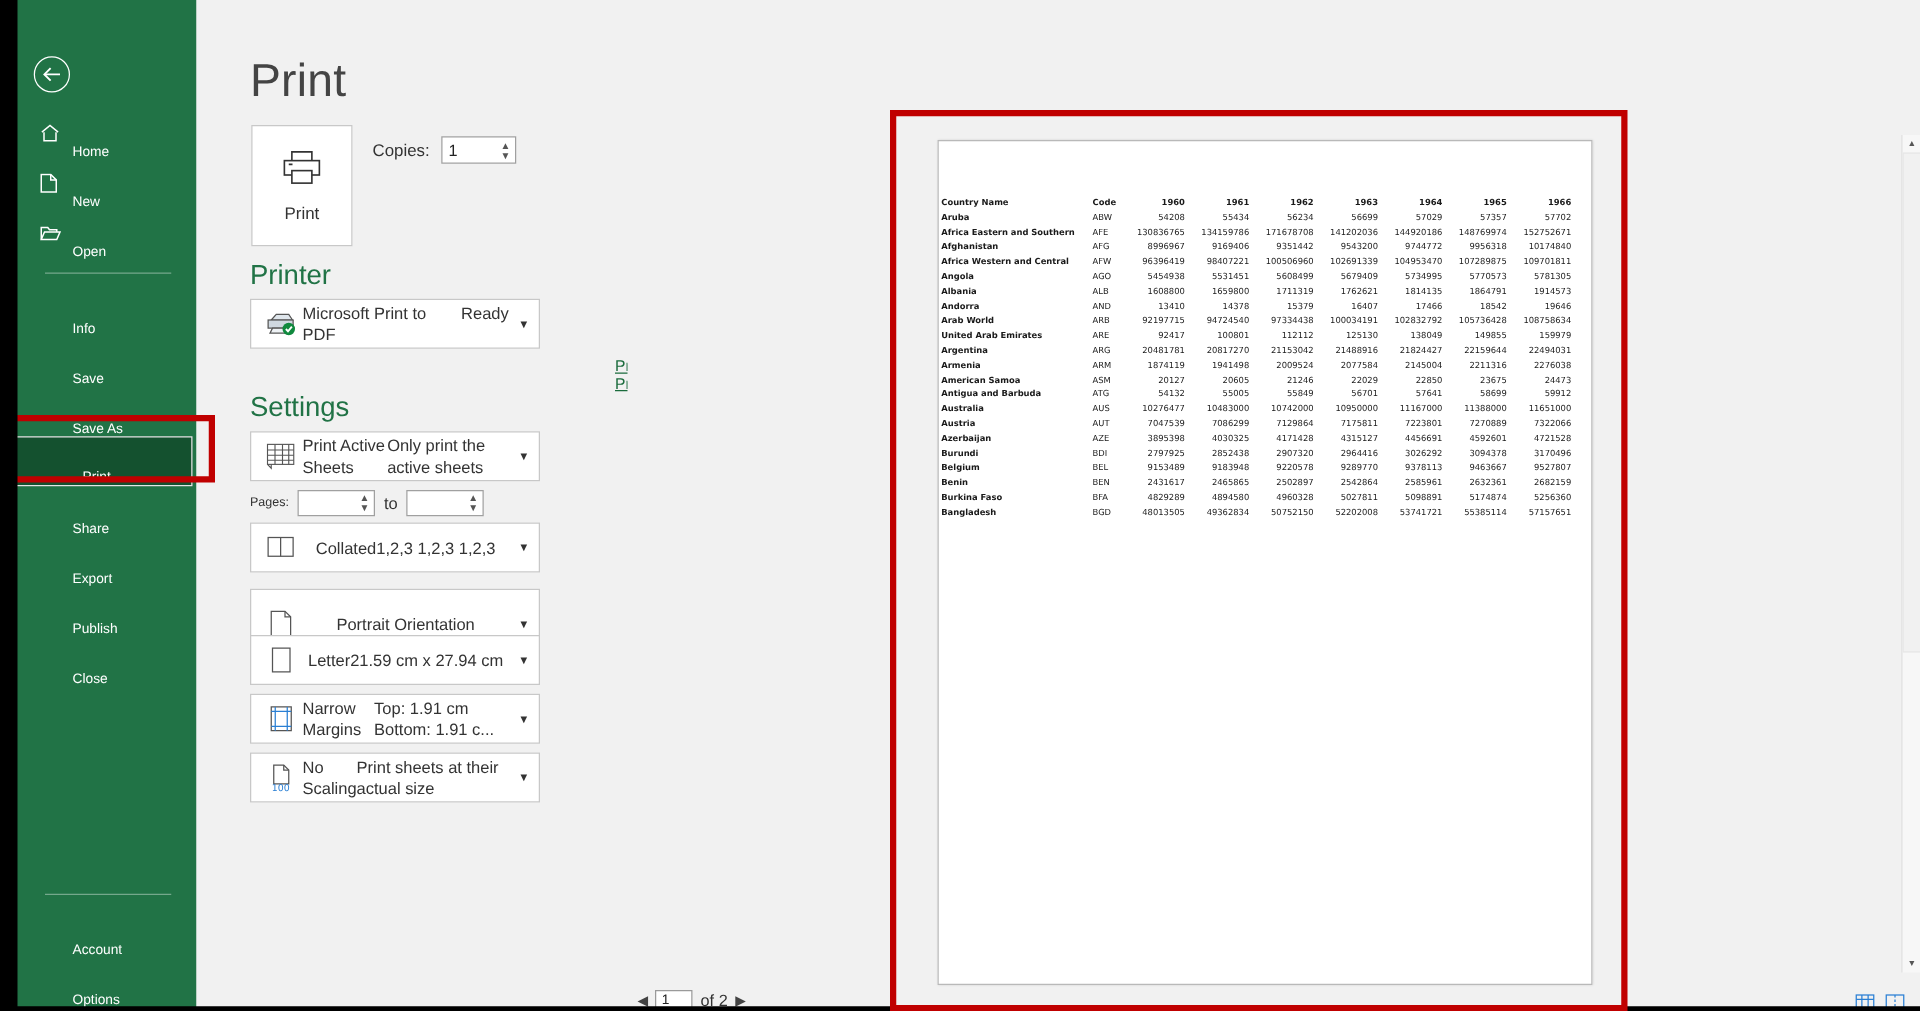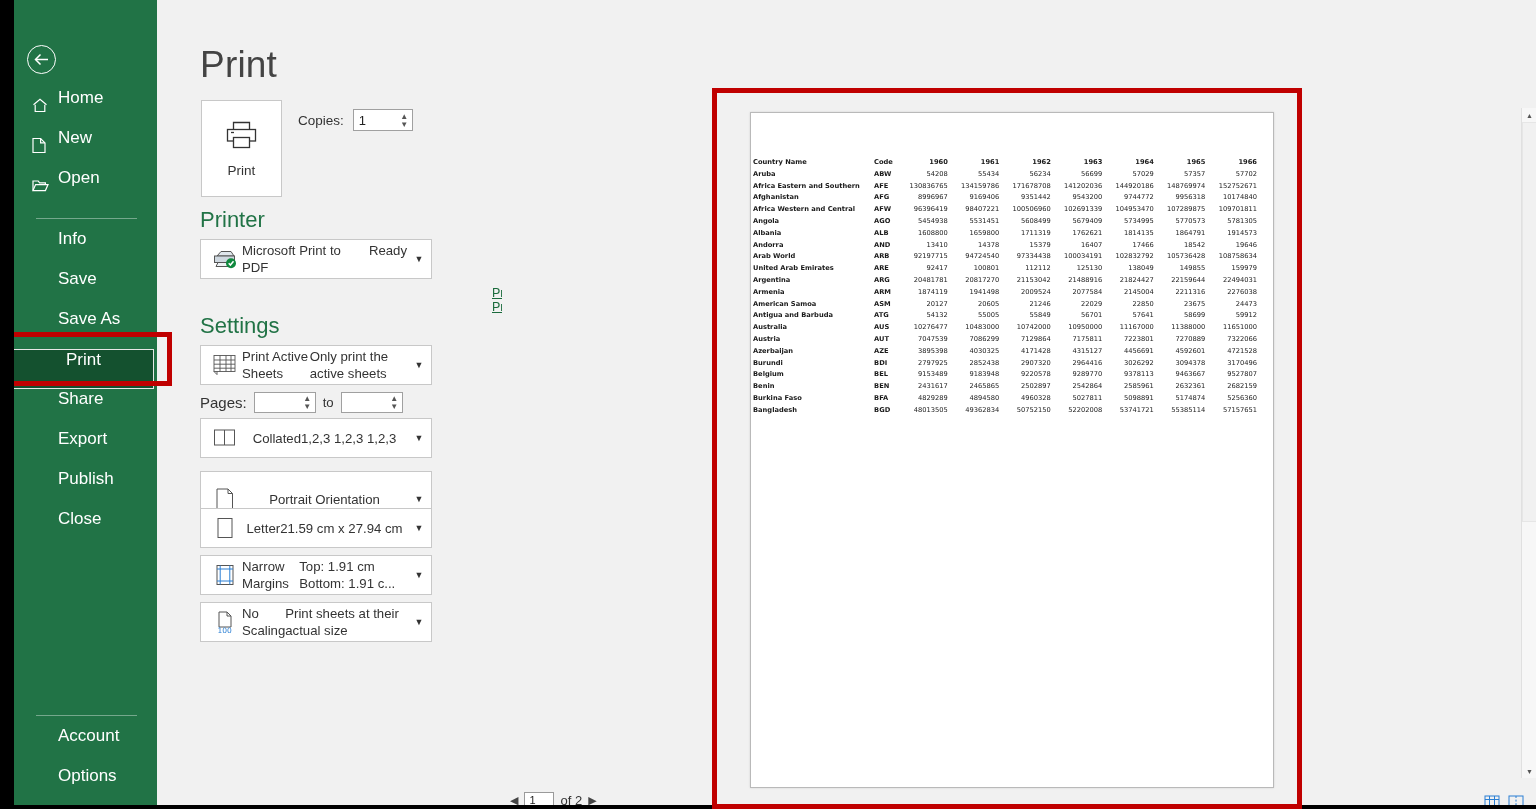--- a/index.html
+++ b/index.html
@@ -55,22 +55,22 @@
     position: absolute; left: 0; top: 0; width: 157px; height: 809px;
     background: #217346; color: #fff;
   }
   .back-btn {
     position: absolute; left: 27px; top: 45px;
     width: 29px; height: 29px; border: 1.6px solid #ffffff; border-radius: 50%;
     display: flex; align-items: center; justify-content: center;
   }
   .nav-list { position: absolute; top: 88px; left: 0; width: 157px; }
   .nav-item {
-    height: 40px; display: flex; align-items: flex-start;
-    font-size: 17px; color: #fff; padding-left: 36px; position: relative;
+    height: 40px; display: flex; align-items: flex-end;
+    font-size: 11px; color: #fff; padding-left: 36px; position: relative;
   }
   .nav-item .nav-ic { position: absolute; left: 32px; top: 50%; transform: translateY(-50%); }
   .nav-item.has-icon { padding-left: 58px; }
   .nav-item.indent { padding-left: 58px; }
   .nav-item.selected {
     background: #14512f;
     border: 1px solid #e7e7e7;
     margin: 0 2px 0 7px;
     width: 147px;
     height: 40px;
@@ -146,21 +146,21 @@
   #combo-whatprint { top: 345px; height: 40px; }
   #combo-collate   { top: 418px; height: 40px; }
   #combo-orient    { top: 471px; height: 56px; }
   #combo-paper     { top: 508px; height: 40px; }
   #combo-margins   { top: 555px; height: 40px; }
   #combo-scaling   { top: 602px; height: 40px; }
 
   .pages-row {
     position: absolute; left: 43px; top: 392px; display: flex; align-items: center; gap: 7px;
   }
-  .pages-row .lbl { font-size: 15px; color: #333; }
+  .pages-row .lbl { font-size: 10px; color: #333; }
   .pages-row .spinner { width: 62px; height: 21px; }
   .pages-row .to { font-size: 13.2px; color: #333; }
 
   
   .preview-area {
     position: absolute; left: 502px; top: 0; width: 1020px; height: 809px;
     background: #f1f1f1;
   }
   .paper {
     position: absolute; left: 248px; top: 112px; width: 524px; height: 676px;
@@ -172,21 +172,21 @@
     border-collapse: collapse;
     font-family: "DejaVu Sans", sans-serif;
     font-size: 6.7px;
     color: #1a1a1a;
   }
   .sheet-table td, .sheet-table th {
     padding: 0 0 0 0; line-height: 11.8px; white-space: nowrap; font-weight: normal;
   }
   .sheet-table tr.hdr td { font-weight: bold; }
   .sheet-table td.name { text-align: left; font-weight: bold; width: 128px; }
-  .sheet-table td.code { text-align: left; width: 30px; font-weight: bold; }
+  .sheet-table td.code { text-align: left; width: 30px; font-weight: normal; }
   .sheet-table tr.hdr td.code { font-weight: bold; }
   .sheet-table td.num { text-align: right; padding-right: 4px; width: 56px; }
   .sheet-table tr.hdr td.num { font-weight: bold; }
 
   
   .page-nav {
     position: absolute; left: 8px; bottom: -2px; height: 22px;
     display: flex; align-items: center; gap: 6px;
   }
   .page-nav .arrow { color: #444; font-size: 11px; }

